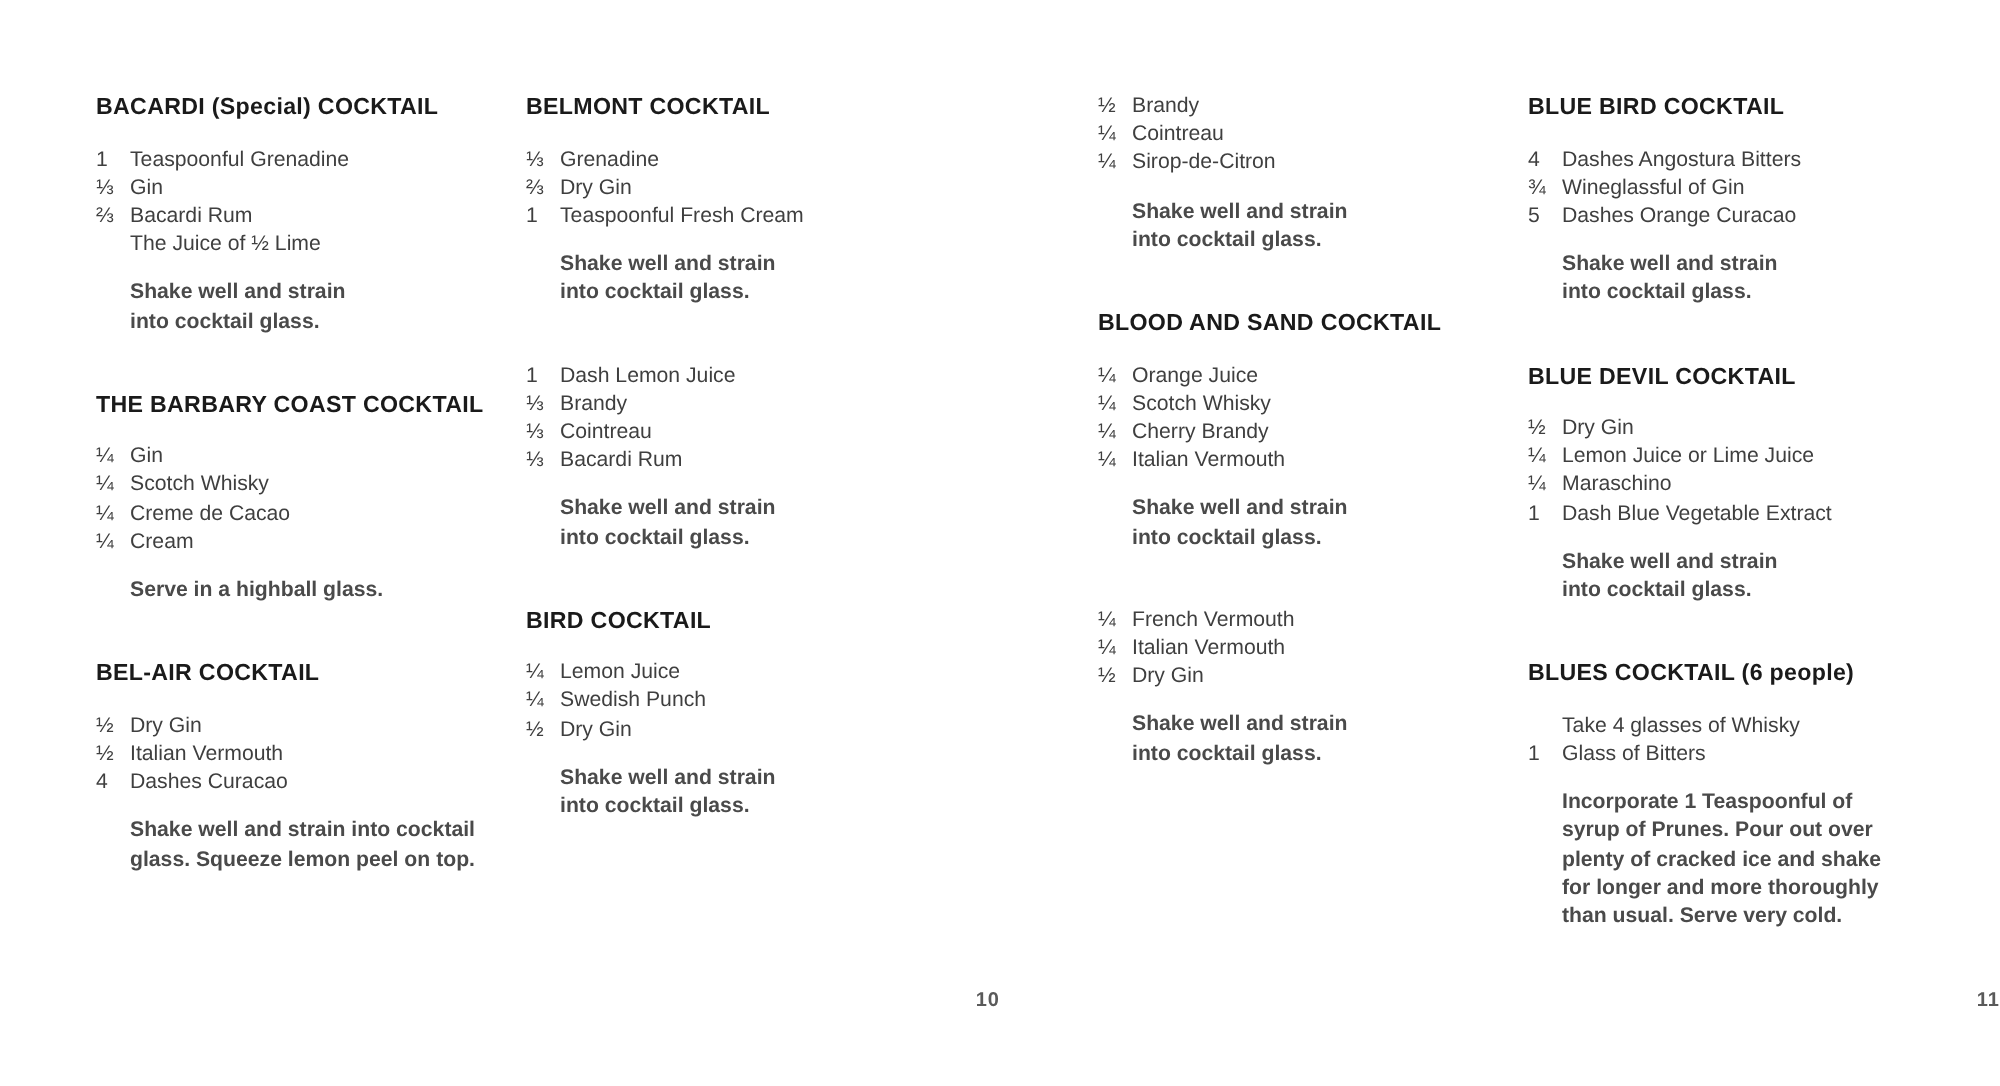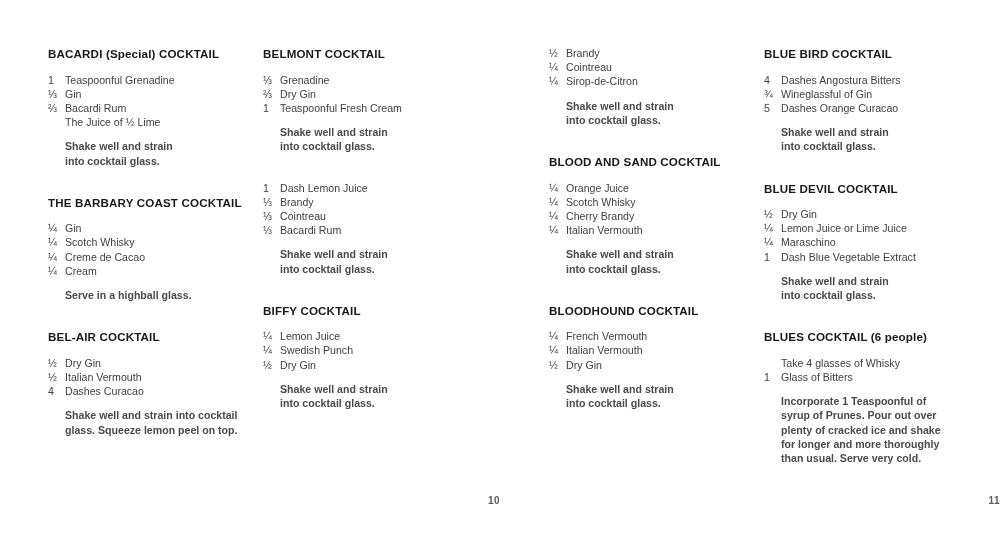--- a/index.html
+++ b/index.html
@@ -223,21 +223,21 @@
             </li>
             <li class="ingredient">
               <span class="qty">⅓</span>
               <span class="ing-name">Bacardi Rum</span>
             </li>
           </ul>
           <div class="instruction">Shake well and strain<br>into cocktail glass.</div>
         </div>
 
         <div class="recipe">
-          <h2 class="recipe-title">BIFFY COCKTAIL</h2>
+          <h2 class="recipe-title">BIRD COCKTAIL</h2>
           <ul class="ingredients">
             <li class="ingredient">
               <span class="qty">¼</span>
               <span class="ing-name">Lemon Juice</span>
             </li>
             <li class="ingredient">
               <span class="qty">¼</span>
               <span class="ing-name">Swedish Punch</span>
             </li>
             <li class="ingredient">
@@ -294,21 +294,20 @@
             </li>
             <li class="ingredient">
               <span class="qty">¼</span>
               <span class="ing-name">Italian Vermouth</span>
             </li>
           </ul>
           <div class="instruction">Shake well and strain<br>into cocktail glass.</div>
         </div>
 
         <div class="recipe">
-          <h2 class="recipe-title">BLOODHOUND COCKTAIL</h2>
           <ul class="ingredients">
             <li class="ingredient">
               <span class="qty">¼</span>
               <span class="ing-name">French Vermouth</span>
             </li>
             <li class="ingredient">
               <span class="qty">¼</span>
               <span class="ing-name">Italian Vermouth</span>
             </li>
             <li class="ingredient">

